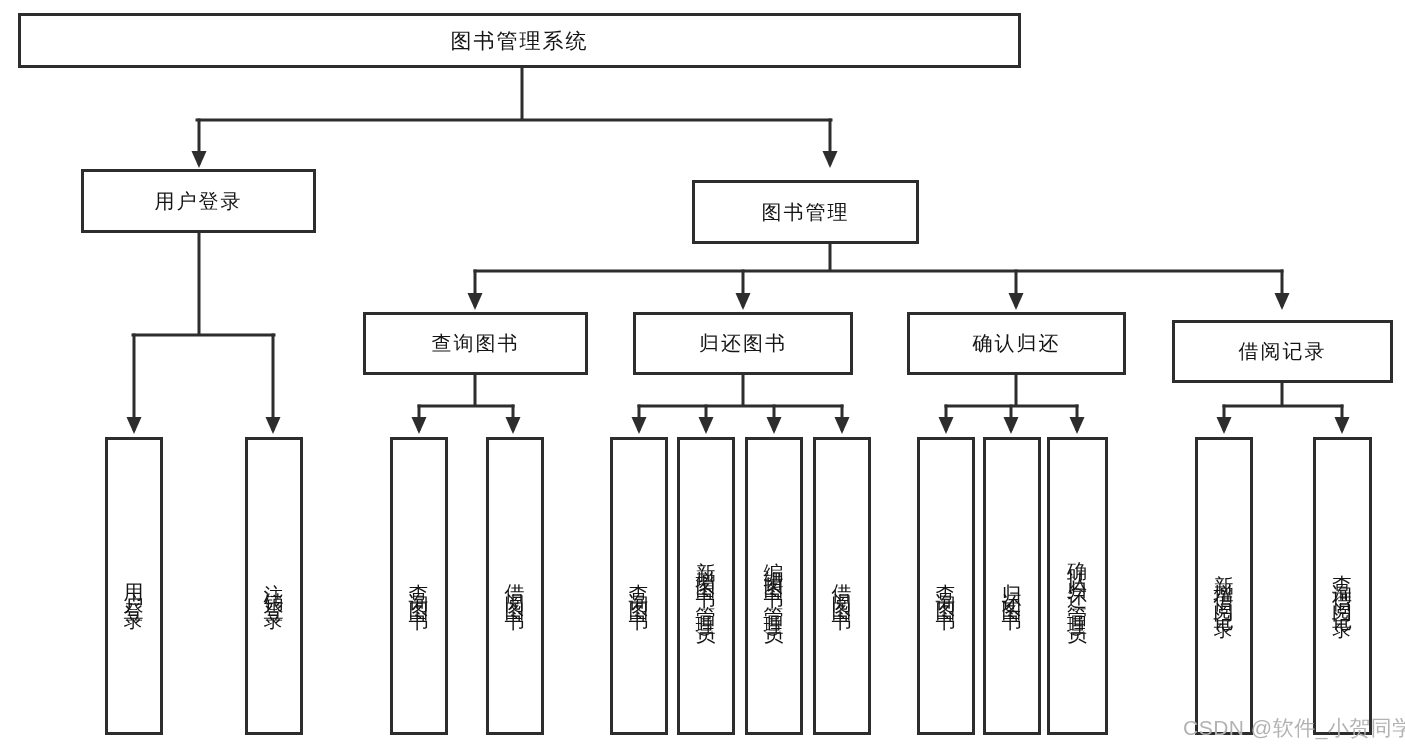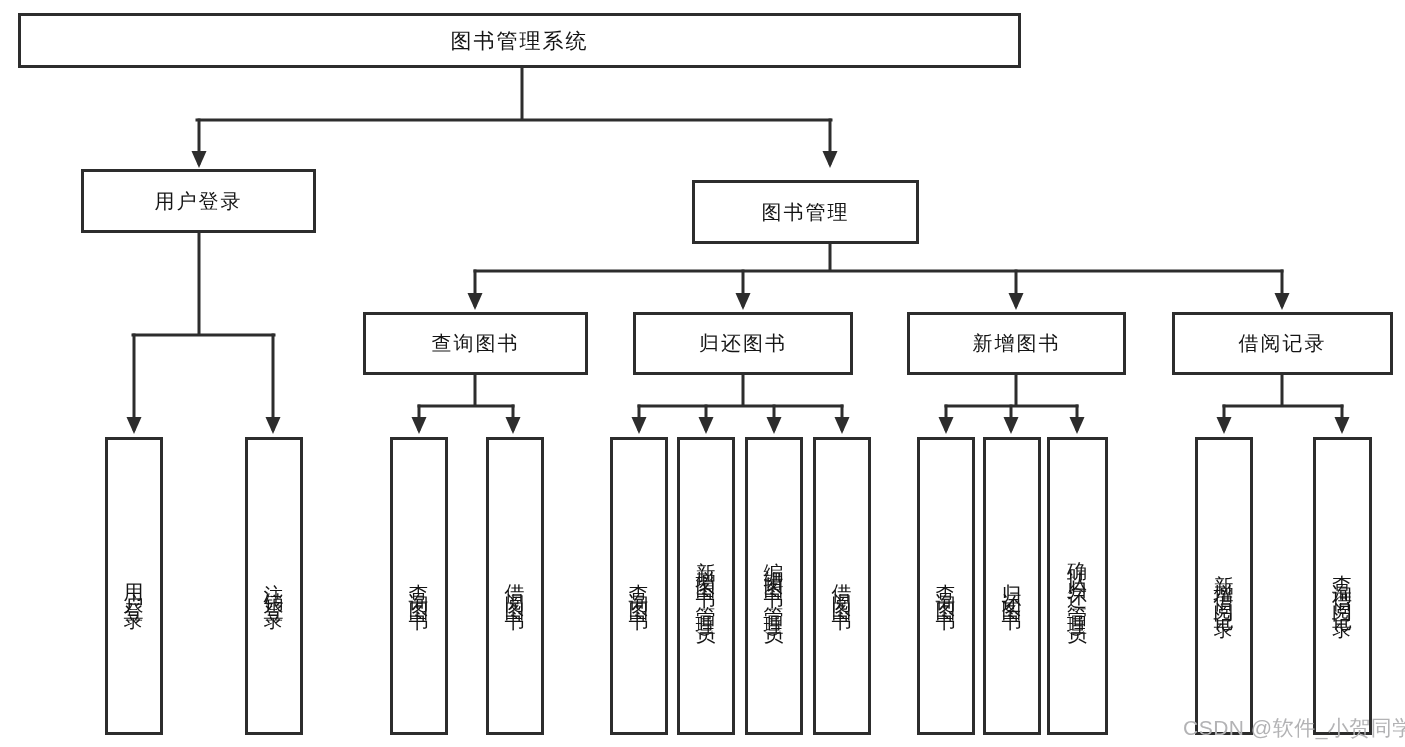--- a/index.html
+++ b/index.html
@@ -101,22 +101,22 @@
     <line class="ln" x1="1342" y1="406" x2="1342" y2="429" marker-end="url(#arrow)"></line>
   </svg>
 
   <div class="box hbox root-box" style="left:18px; top:13px; width:1003px; height:55px;">图书管理系统</div>
 
   <div class="box hbox" style="left:81px; top:169px; width:235px; height:64px;">用户登录</div>
   <div class="box hbox" style="left:692px; top:169px; width:227px; height:64px;margin-top:11px;">图书管理</div>
 
   <div class="box hbox" style="left:363px; top:312px; width:225px; height:63px;">查询图书</div>
   <div class="box hbox" style="left:633px; top:312px; width:220px; height:63px;">归还图书</div>
-  <div class="box hbox" style="left:907px; top:312px; width:219px; height:63px;">新增图书</div>
-  <div class="box hbox" style="left:1172px; top:312px; width:221px; height:63px;">借阅记录</div>
+  <div class="box hbox" style="left:907px; top:312px; width:219px; height:63px;">确认归还</div>
+  <div class="box hbox" style="left:1172px; top:320px; width:221px; height:63px;">借阅记录</div>
 
   <div class="box" style="left:105px; top:437px; width:58px; height:298px;">
     <span class="vtext">用户登录</span>
   </div>
   <div class="box" style="left:245px; top:437px; width:58px; height:298px;">
     <span class="vtext">注销登录</span>
   </div>
   <div class="box" style="left:390px; top:437px; width:58px; height:298px;">
     <span class="vtext">查询图书</span>
   </div>

